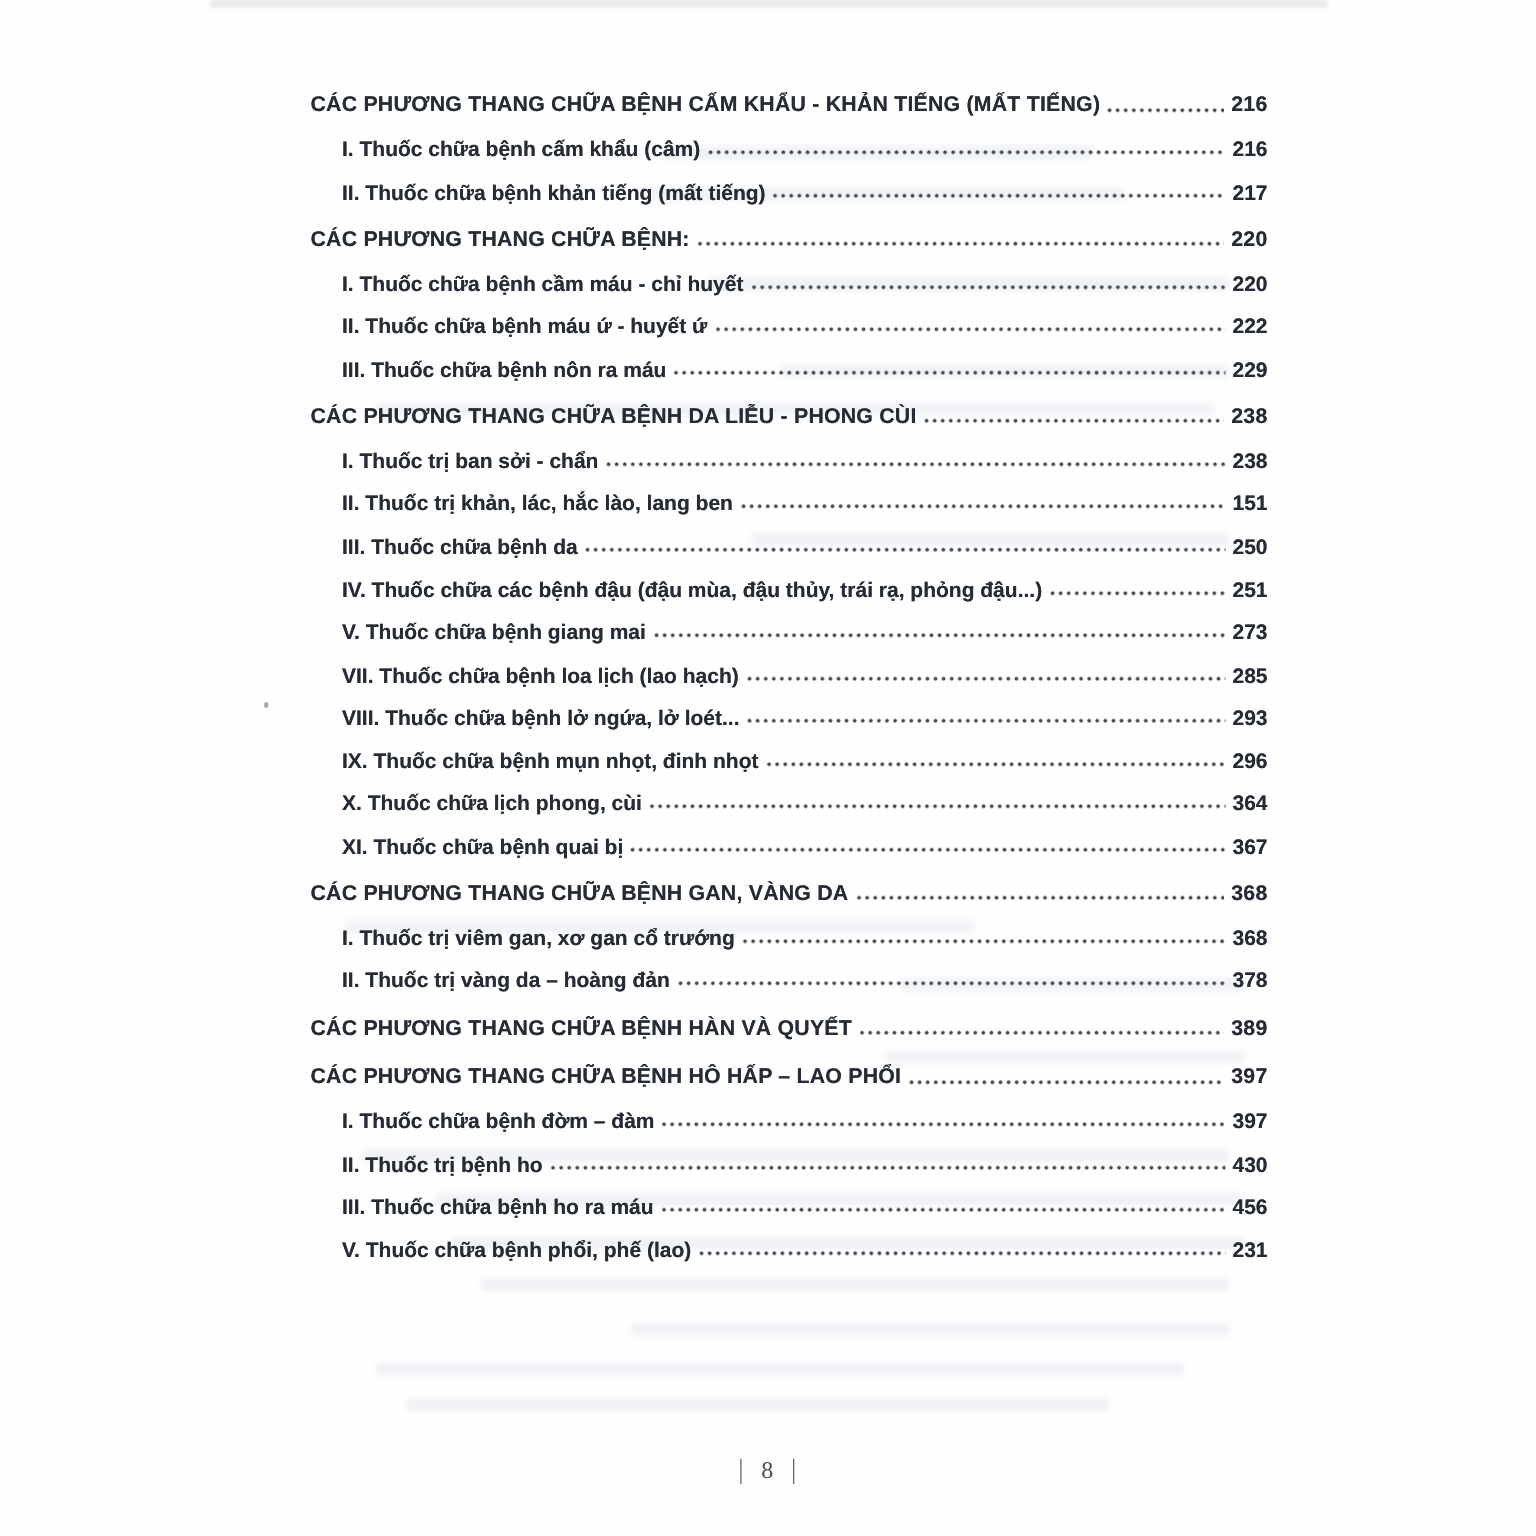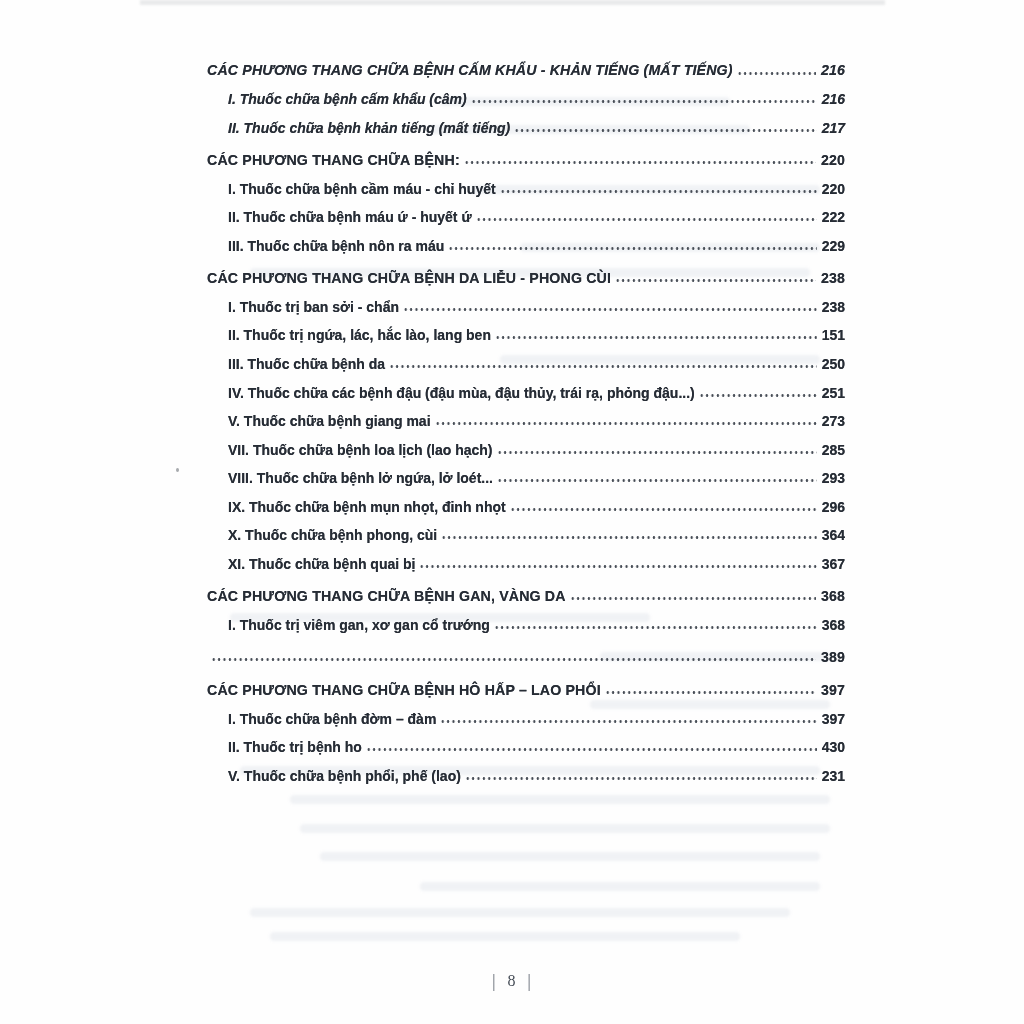--- a/index.html
+++ b/index.html
@@ -23,21 +23,21 @@
   
   .ghost{
     position:absolute;height:9px;border-radius:4px;
     background:rgba(88,112,156,0.085);
     filter:blur(1.6px);
   }
   .toc{
     position:absolute;left:207px;top:55px;width:638px;
   }
   .toc-section{margin-top:4px;}
-  .toc-section:first-child{margin-top:0;font-style:italic;}
+  .toc-section:first-child{margin-top:0;}
   .toc-row{
     display:flex;align-items:flex-end;height:28.55px;
     color:#262c35;
   }
   .toc-row.header-row .toc-label,
   .toc-row.header-row .toc-page{
     font-size:14.2px;font-weight:bold;letter-spacing:0.15px;
   }
   .toc-row.item-row{padding-left:21px;}
   .toc-row.item-row .toc-label,
@@ -138,21 +138,21 @@
           <span class="toc-label">CÁC PHƯƠNG THANG CHỮA BỆNH DA LIỄU - PHONG CÙI</span>
           <span class="leader"></span>
           <span class="toc-page">238</span>
         </div>
         <div class="toc-row item-row">
           <span class="toc-label">I. Thuốc trị ban sởi - chẩn</span>
           <span class="leader"></span>
           <span class="toc-page">238</span>
         </div>
         <div class="toc-row item-row">
-          <span class="toc-label">II. Thuốc trị ngứa, lác, hắc lào, lang ben</span>
+          <span class="toc-label">II. Thuốc trị khản, lác, hắc lào, lang ben</span>
           <span class="leader"></span>
           <span class="toc-page">151</span>
         </div>
         <div class="toc-row item-row">
           <span class="toc-label">III. Thuốc chữa bệnh da</span>
           <span class="leader"></span>
           <span class="toc-page">250</span>
         </div>
         <div class="toc-row item-row">
           <span class="toc-label">IV. Thuốc chữa các bệnh đậu (đậu mùa, đậu thủy, trái rạ, phỏng đậu...)</span>
@@ -173,63 +173,74 @@
           <span class="toc-label">VIII. Thuốc chữa bệnh lở ngứa, lở loét...</span>
           <span class="leader"></span>
           <span class="toc-page">293</span>
         </div>
         <div class="toc-row item-row">
           <span class="toc-label">IX. Thuốc chữa bệnh mụn nhọt, đinh nhọt</span>
           <span class="leader"></span>
           <span class="toc-page">296</span>
         </div>
         <div class="toc-row item-row">
-          <span class="toc-label">X. Thuốc chữa bệnh phong, cùi</span>
+          <span class="toc-label">X. Thuốc chữa lịch phong, cùi</span>
           <span class="leader"></span>
           <span class="toc-page">364</span>
         </div>
         <div class="toc-row item-row">
           <span class="toc-label">XI. Thuốc chữa bệnh quai bị</span>
           <span class="leader"></span>
           <span class="toc-page">367</span>
         </div>
       </div>
       <div class="toc-section">
         <div class="toc-row header-row">
           <span class="toc-label">CÁC PHƯƠNG THANG CHỮA BỆNH GAN, VÀNG DA</span>
           <span class="leader"></span>
           <span class="toc-page">368</span>
         </div>
         <div class="toc-row item-row">
           <span class="toc-label">I. Thuốc trị viêm gan, xơ gan cổ trướng</span>
           <span class="leader"></span>
           <span class="toc-page">368</span>
         </div>
-      </div>
-      <div class="toc-section">
-        <div class="toc-row header-row">
+        <div class="toc-row item-row">
+          <span class="toc-label">II. Thuốc trị vàng da – hoàng đản</span>
+          <span class="leader"></span>
+          <span class="toc-page">378</span>
+        </div>
+      </div>
+      <div class="toc-section">
+        <div class="toc-row header-row">
+          <span class="toc-label">CÁC PHƯƠNG THANG CHỮA BỆNH HÀN VÀ QUYẾT</span>
           <span class="leader"></span>
           <span class="toc-page">389</span>
         </div>
       </div>
       <div class="toc-section">
         <div class="toc-row header-row">
           <span class="toc-label">CÁC PHƯƠNG THANG CHỮA BỆNH HÔ HẤP – LAO PHỔI</span>
           <span class="leader"></span>
           <span class="toc-page">397</span>
         </div>
         <div class="toc-row item-row">
           <span class="toc-label">I. Thuốc chữa bệnh đờm – đàm</span>
           <span class="leader"></span>
           <span class="toc-page">397</span>
         </div>
         <div class="toc-row item-row">
           <span class="toc-label">II. Thuốc trị bệnh ho</span>
           <span class="leader"></span>
           <span class="toc-page">430</span>
+        </div>
+        <div class="toc-row item-row">
+          <span class="toc-label">III. Thuốc chữa bệnh ho ra máu</span>
+          <span class="leader"></span>
+          <span class="toc-page">456</span>
         </div>
         <div class="toc-row item-row">
           <span class="toc-label">V. Thuốc chữa bệnh phổi, phế (lao)</span>
           <span class="leader"></span>
           <span class="toc-page">231</span>
         </div>
       </div>
     </div>
 
   <div class="footer">

